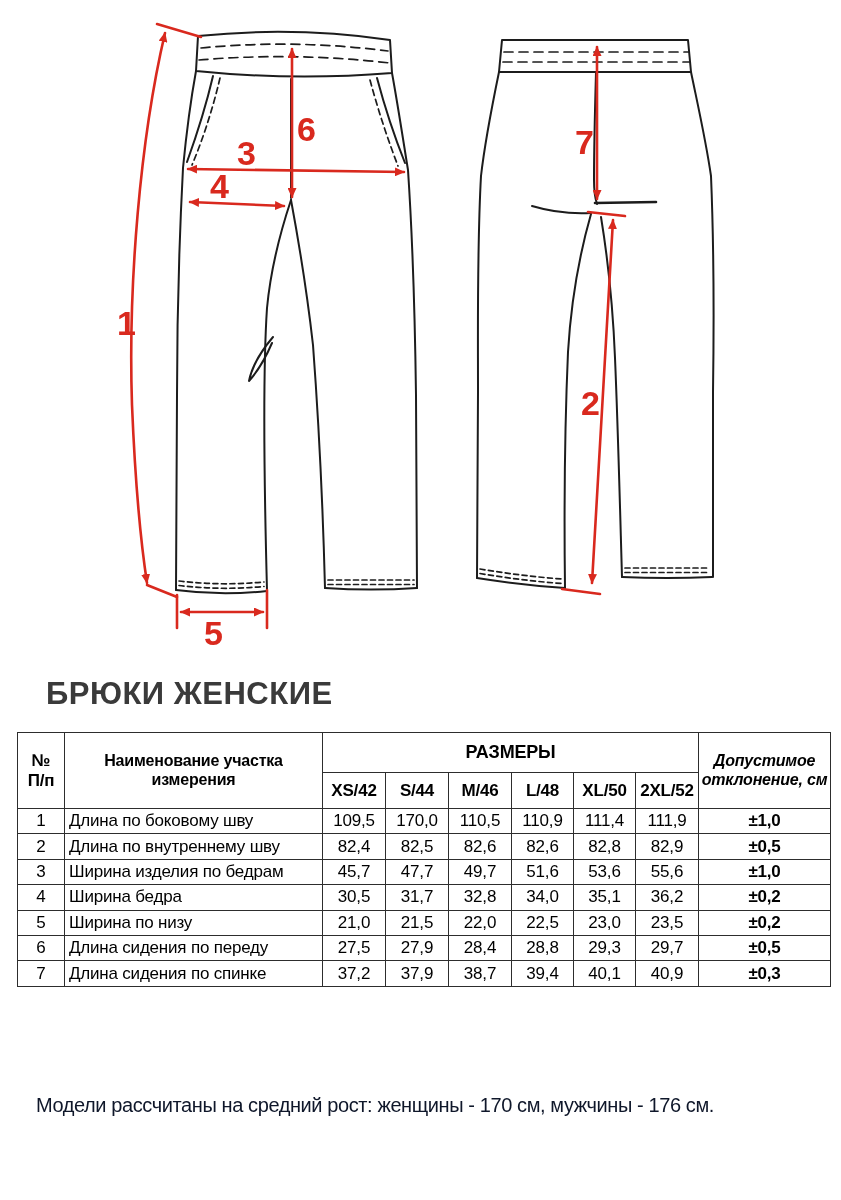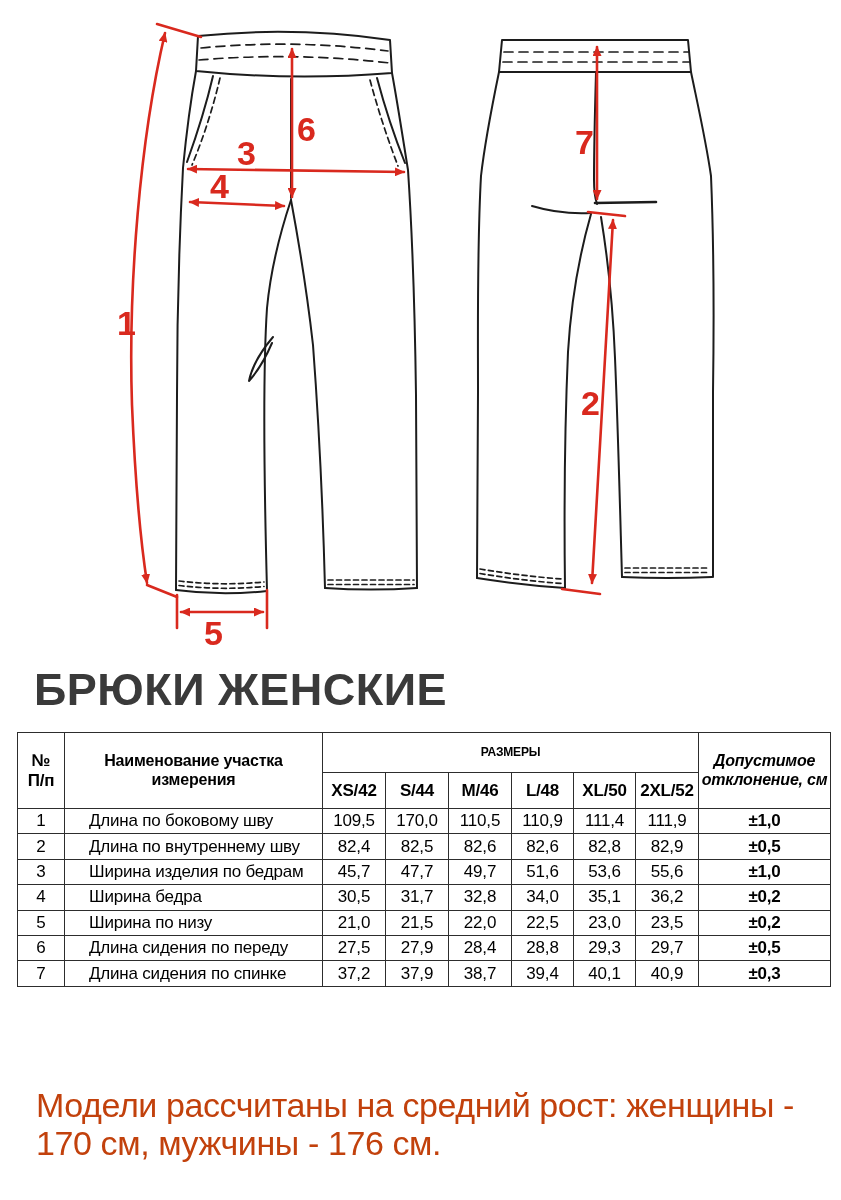--- a/index.html
+++ b/index.html
@@ -3,44 +3,44 @@
 <meta charset="utf-8">
 <style>
   html,body{margin:0;padding:0;background:#ffffff;}
   .page{
     position:relative;width:841px;height:1200px;background:#fff;overflow:hidden;
     font-family:"Liberation Sans", sans-serif;color:#1d1d1d;
   }
   .diagram{position:absolute;top:0;left:0;}
   .mlabel{font-family:"Liberation Sans",sans-serif;font-weight:bold;font-size:34px;fill:#d9291e;}
   .page-title{
-    position:absolute;top:664px;left:34px;margin:0;
-    font-size:45px;font-weight:bold;color:#3a3a3a;letter-spacing:0.5px;
+    position:absolute;top:664px;left:34px;margin:12px;
+    font-size:31px;font-weight:bold;color:#3a3a3a;letter-spacing:0.5px;
   }
   table.size-table{
     position:absolute;top:732px;left:17px;width:813px;
     border-collapse:collapse;table-layout:fixed;background:#fff;
   }
   .size-table th,.size-table td{
     border:1.6px solid #2d2d2d;text-align:center;vertical-align:middle;
     padding:0;color:#000;letter-spacing:-0.2px;
   }
   .size-table thead tr.group-row{height:40px;}
   .size-table thead tr.sizes-row{height:36px;}
   .size-table th{font-weight:bold;font-size:17px;line-height:1.15;}
   .size-table th.name-h{font-size:16px;margin-left:37px;}
-  .size-table th.group-h{font-size:12px;}
+  .size-table th.group-h{font-size:18px;}
   .size-table th.tol-h{font-size:16px;font-style:italic;}
   .size-table tbody tr{height:25.4px;}
   .size-table tbody td{font-size:17px;font-weight:normal;}
-  .size-table tbody td.name-cell{text-align:left;padding-left:24px;}
+  .size-table tbody td.name-cell{text-align:left;padding-left:4px;}
   .size-table tbody td.tol-cell{font-weight:bold;}
   .footer-note{
     position:absolute;top:1086px;left:30px;width:800px;
-    font-size:34px;line-height:38px;color:#c2410c;letter-spacing:-0.4px;
+    font-size:20px;line-height:38px;color:#0f172a;letter-spacing:-0.4px;
   }
   .footer-note p{margin:0;}
   .footer-note p.indent{padding-left:6px;}
 </style>
 </head>
 <body>
 
 <div class="page">
 
   <svg class="diagram" width="841" height="660" viewBox="0 0 841 660" xmlns="http://www.w3.org/2000/svg">

